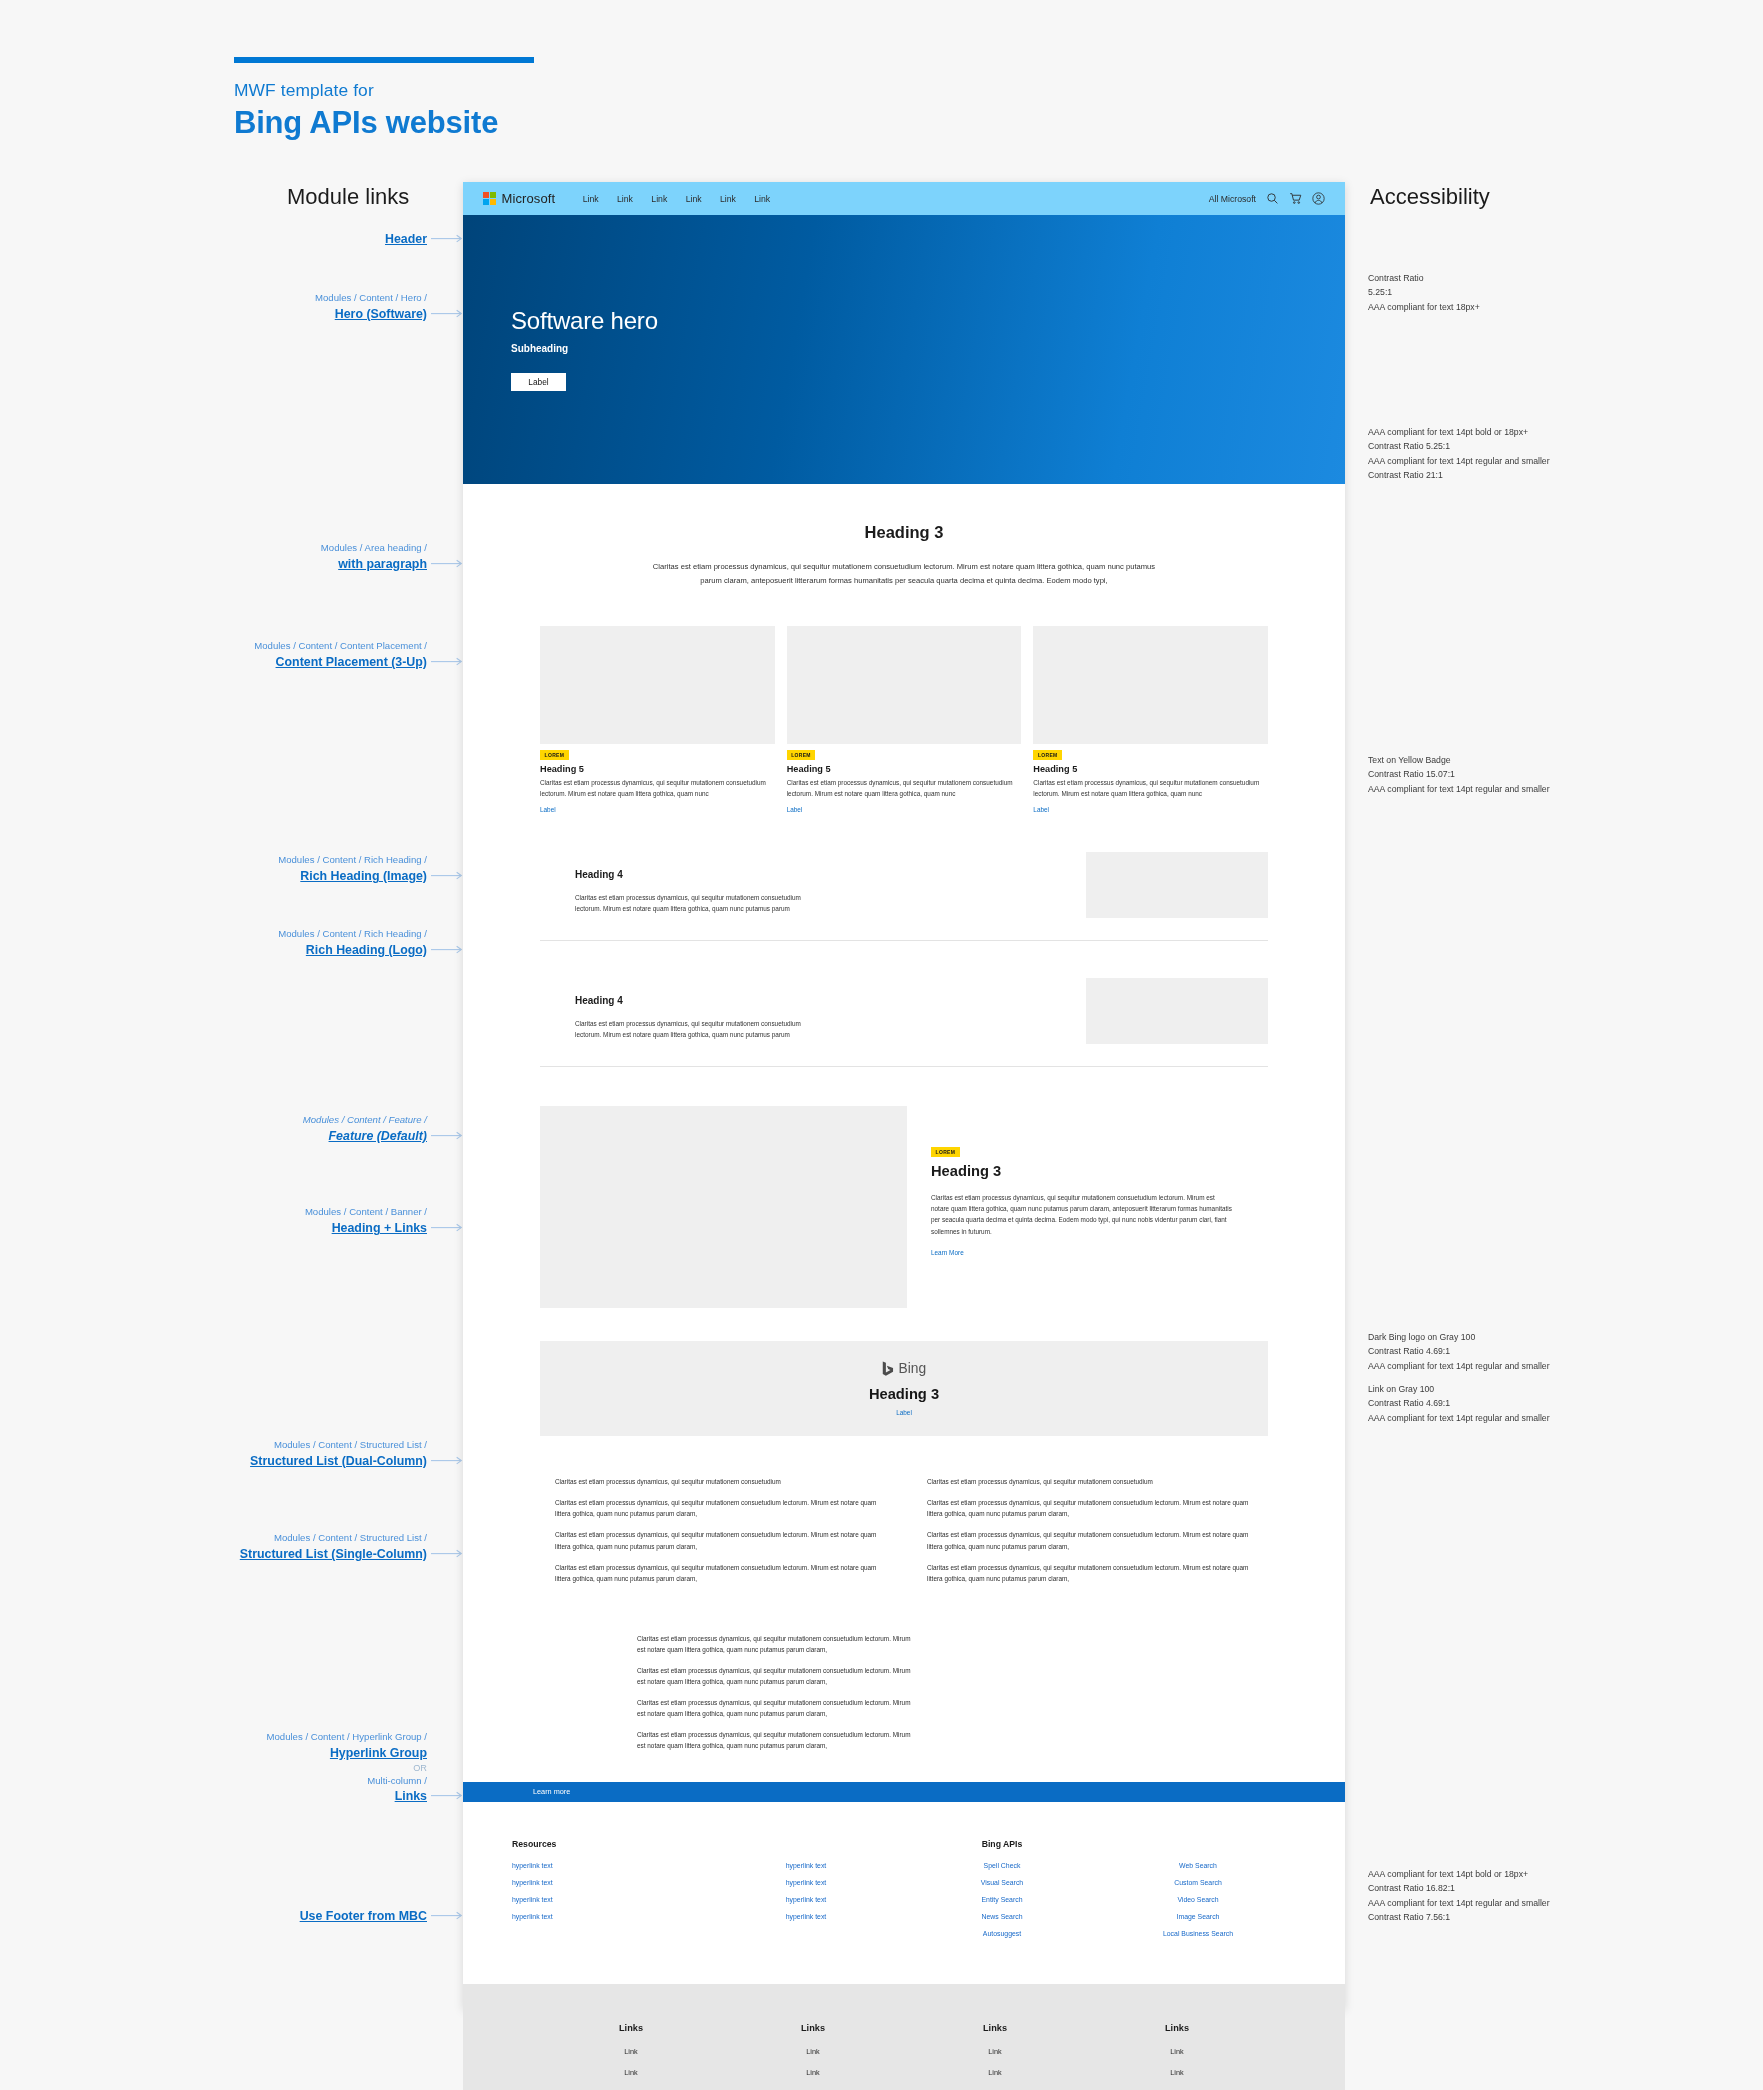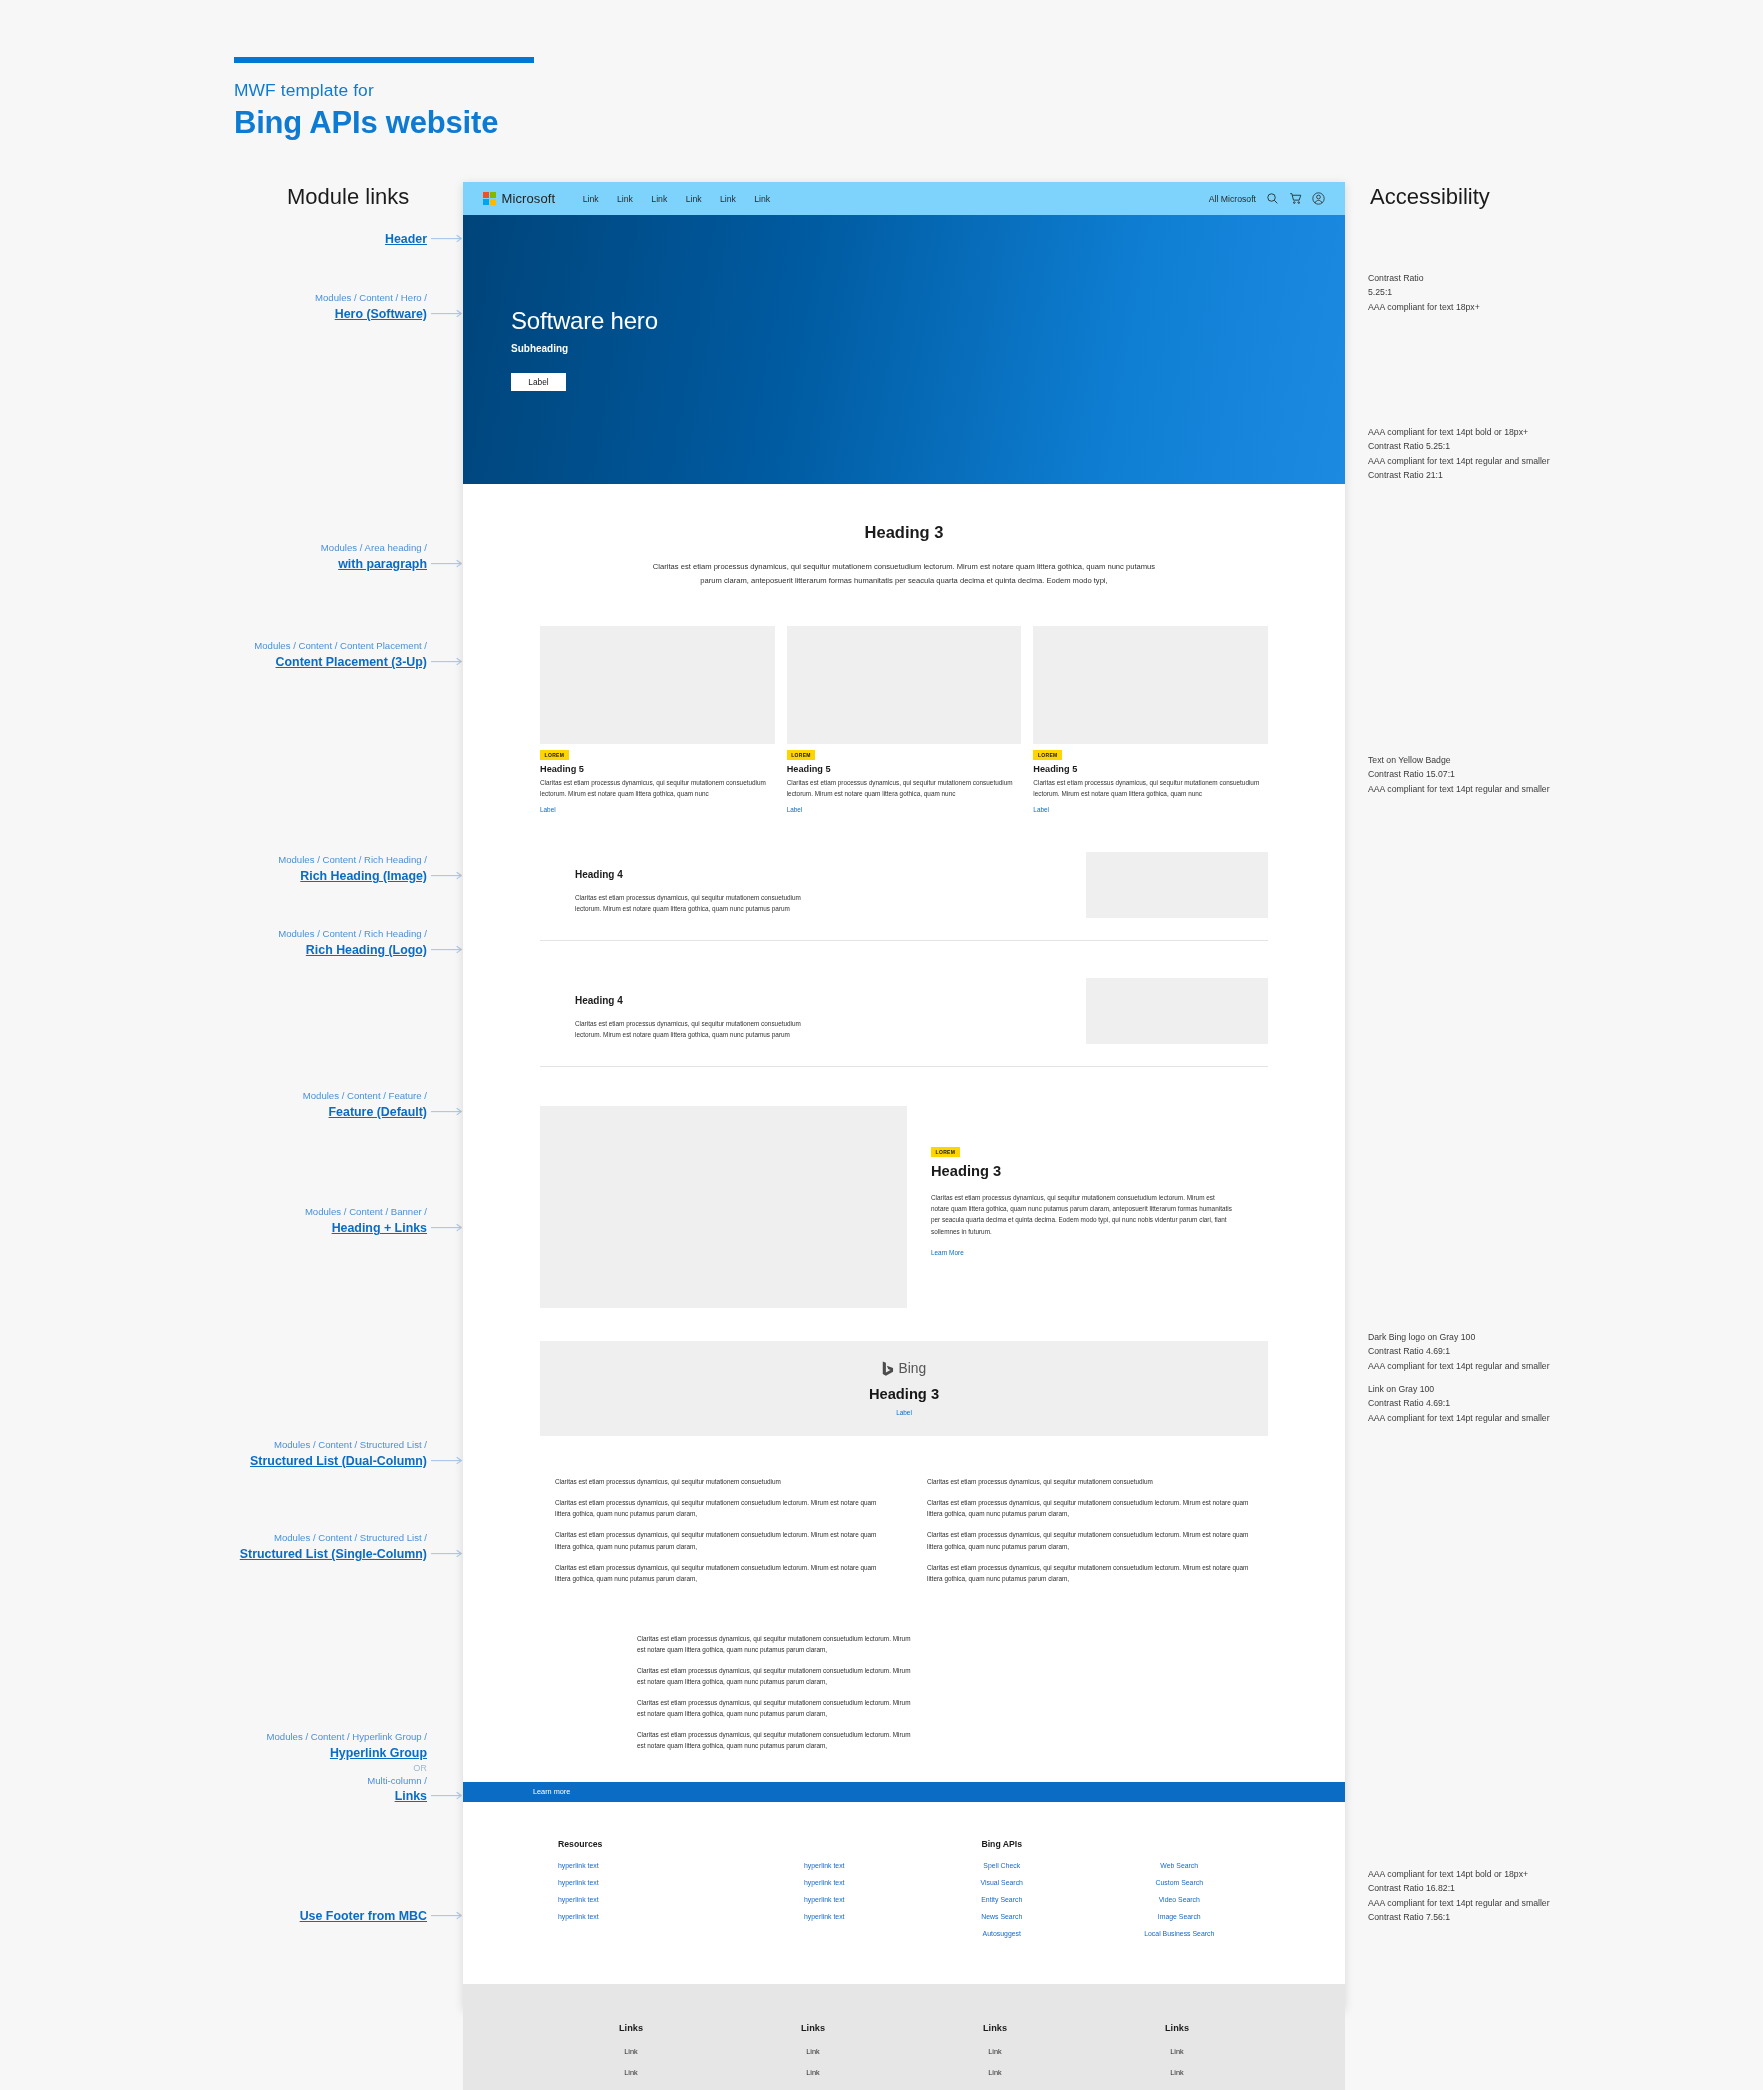--- a/index.html
+++ b/index.html
@@ -122,21 +122,21 @@
   .slist-dual .col { flex: 1; }
   .slist-dual p, .slist-single p { font-size: 6.4px; color: #2f2f2f; line-height: 1.72; margin-bottom: 10px; }
   .slist-single { padding: 0 92px 0 174px; margin-top: 39px; width: 100%; }
   .slist-single .inner { width: 275px; }
 
   
   .learnbar { background: #0a6cc4; height: 20px; display: flex; align-items: center; padding-left: 70px; margin-top: 31px; }
   .learnbar span { color: #fff; font-size: 7.3px; cursor:pointer; }
 
   
-  .hgroup { display: flex; padding: 37px 77px 0; margin-left: 18px; }
+  .hgroup { display: flex; padding: 37px 49px 0; }
   .hgroup .hcol { flex: 1; }
   .hgroup .hcol h6 { font-size: 8.7px; font-weight: bold; color: #1b1b1b; margin-bottom: 13px; }
   .hgroup .hcol a { display: block; font-size: 6.9px; color: #1668c8; margin-bottom: 10px; text-decoration: none; cursor: pointer; }
   .hgroup .hcol.c1 { text-align: left; }
   .hgroup .hcol.c2, .hgroup .hcol.c3, .hgroup .hcol.c4 { text-align: center; }
   .hgroup .hcol.c3 h6 { }
 
   
   .mbc-footer { background: #e6e6e6; margin-top: 37px; padding: 39px 77px 42px; display: flex; }
   .mbc-col { flex: 1; text-align: center; }
@@ -208,21 +208,21 @@
     <div class="rail-item" style="top: 698px;">
       <div class="rail-crumb">Modules / Content / Rich Heading /</div>
       <div><a class="rail-link">Rich Heading (Logo)</a></div>
       <span class="rail-arrow">
         <svg viewBox="0 0 36 10" width="33" height="9.2">
           <path d="M0 5 H32" stroke="#a8c7e8" stroke-width="1.2" fill="none"></path>
           <path d="M28 1.4 L33 5 L28 8.6" stroke="#a8c7e8" stroke-width="1.2" fill="none"></path>
         </svg>
       </span>
     </div>
-    <div class="rail-item" style="top: 860px;">
+    <div class="rail-item" style="top: 884px; font-style: italic;">
       <div class="rail-crumb">Modules / Content / Feature /</div>
       <div><a class="rail-link">Feature (Default)</a></div>
       <span class="rail-arrow">
         <svg viewBox="0 0 36 10" width="33" height="9.2">
           <path d="M0 5 H32" stroke="#a8c7e8" stroke-width="1.2" fill="none"></path>
           <path d="M28 1.4 L33 5 L28 8.6" stroke="#a8c7e8" stroke-width="1.2" fill="none"></path>
         </svg>
       </span>
     </div>
     <div class="rail-item" style="top: 976px;">

